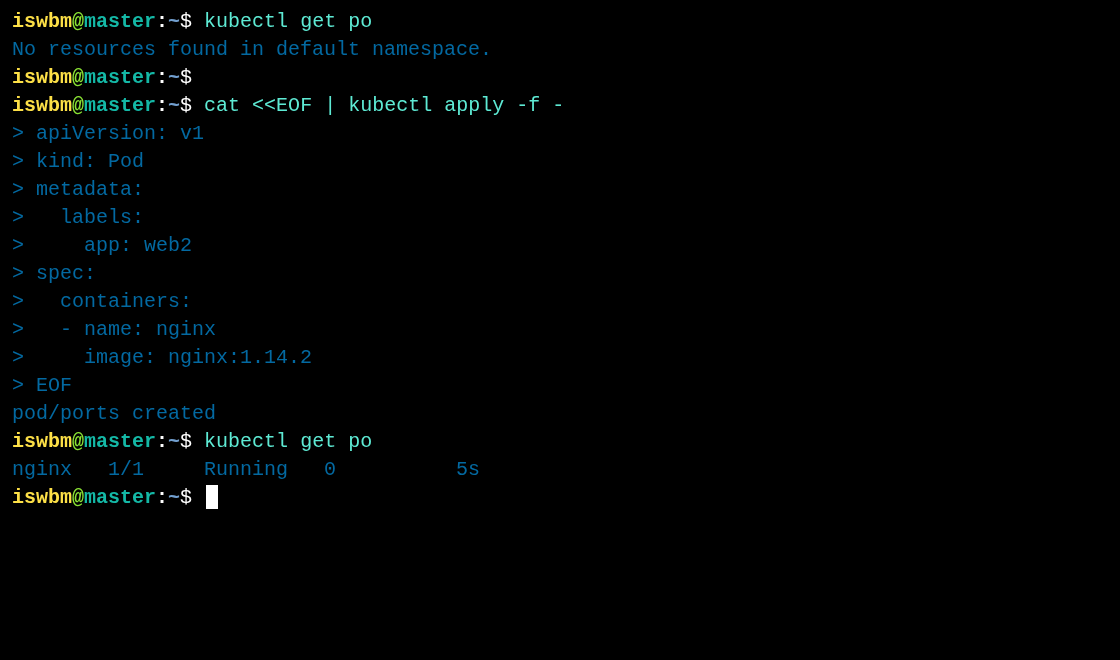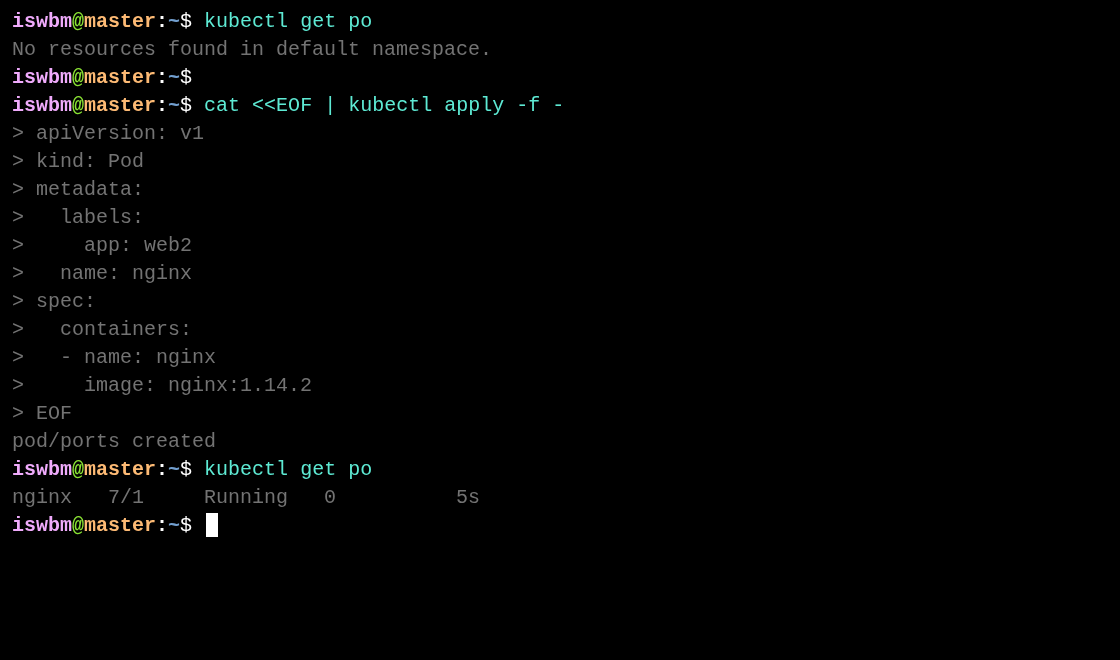--- a/index.html
+++ b/index.html
@@ -15,48 +15,48 @@
       line-height: 1.4;
       padding: 8px 12px;
       width: 1120px;
       height: 660px;
       overflow: hidden;
     }
     .line {
       white-space: pre;
     }
     .user {
-      color: #f0abfc;
+      color: #fde047;
       font-weight: bold;
       margin-top: 33px;
     }
     .at {
       color: #8ae234;
       font-weight: bold;
     }
     .host {
-      color: #fdba74;
+      color: #14b8a6;
       font-weight: bold;
     }
     .colon {
       color: #ffffff;
       font-weight: bold;
     }
     .path {
       color: #729fcf;
       font-weight: bold;
     }
     .dollar {
       color: #ffffff;
     }
     .cmd {
       color: #5eead4;
     }
     .output {
-      color: #737373;
+      color: #0369a1;
     }
     .cursor {
       display: inline-block;
       width: 12px;
       height: 24px;
       background-color: #ffffff;
       vertical-align: text-bottom;
       margin-left: 2px;
     }
     .table-row {
@@ -69,23 +69,22 @@
 <div>
   <div class="line"><span class="user">iswbm</span><span class="at">@</span><span class="host">master</span><span class="colon">:</span><span class="path">~</span><span class="dollar">$</span><span class="cmd"> </span><span class="cmd">kubectl get po</span></div>
   <div class="line output">No resources found in default namespace.</div>
   <div class="line"><span class="user">iswbm</span><span class="at">@</span><span class="host">master</span><span class="colon">:</span><span class="path">~</span><span class="dollar">$</span><span class="cmd"></span></div>
   <div class="line"><span class="user">iswbm</span><span class="at">@</span><span class="host">master</span><span class="colon">:</span><span class="path">~</span><span class="dollar">$</span><span class="cmd"> </span><span class="cmd">cat &lt;&lt;EOF | kubectl apply -f -</span></div>
   <div class="line output">&gt; apiVersion: v1</div>
   <div class="line output">&gt; kind: Pod</div>
   <div class="line output">&gt; metadata:</div>
   <div class="line output">&gt;   labels:</div>
   <div class="line output">&gt;     app: web2</div>
-  <div class="line output">&gt;   name: nginx</div>
   <div class="line output">&gt; spec:</div>
   <div class="line output">&gt;   containers:</div>
   <div class="line output">&gt;   - name: nginx</div>
   <div class="line output">&gt;     image: nginx:1.14.2</div>
   <div class="line output">&gt; EOF</div>
   <div class="line output">pod/ports created</div>
   <div class="line"><span class="user">iswbm</span><span class="at">@</span><span class="host">master</span><span class="colon">:</span><span class="path">~</span><span class="dollar">$</span><span class="cmd"> </span><span class="cmd">kubectl get po</span></div>
-  <div class="table-row output">nginx   7/1     Running   0          5s</div>
+  <div class="table-row output">nginx   1/1     Running   0          5s</div>
   <div class="line"><span class="user">iswbm</span><span class="at">@</span><span class="host">master</span><span class="colon">:</span><span class="path">~</span><span class="dollar">$</span><span class="cmd"> </span><span class="cursor"></span></div>
 </div>
 
 </body></html>

